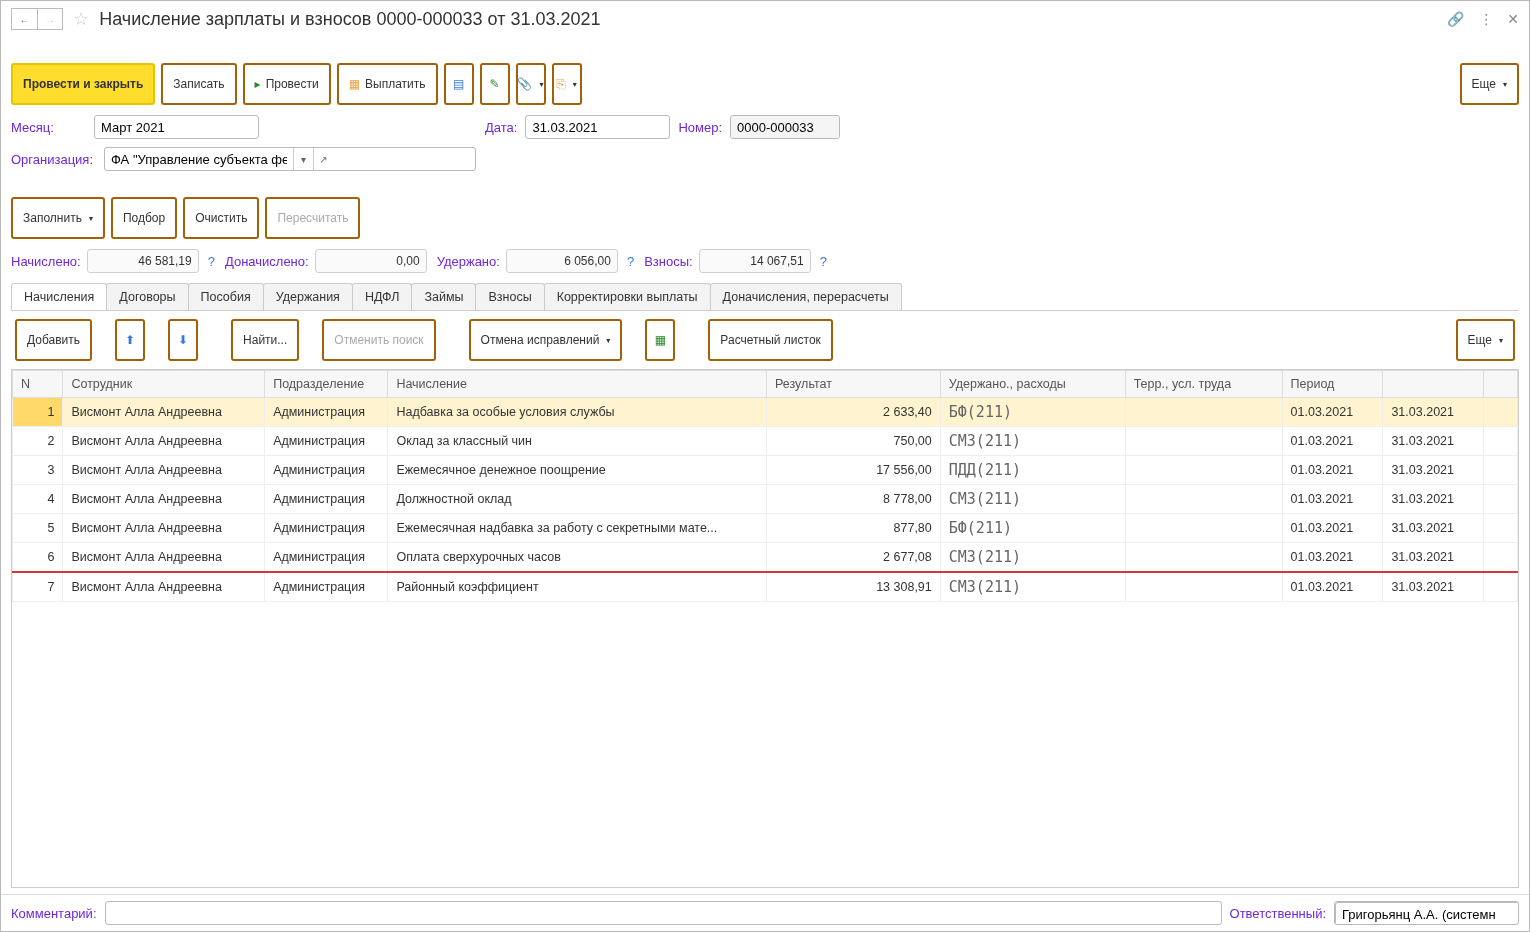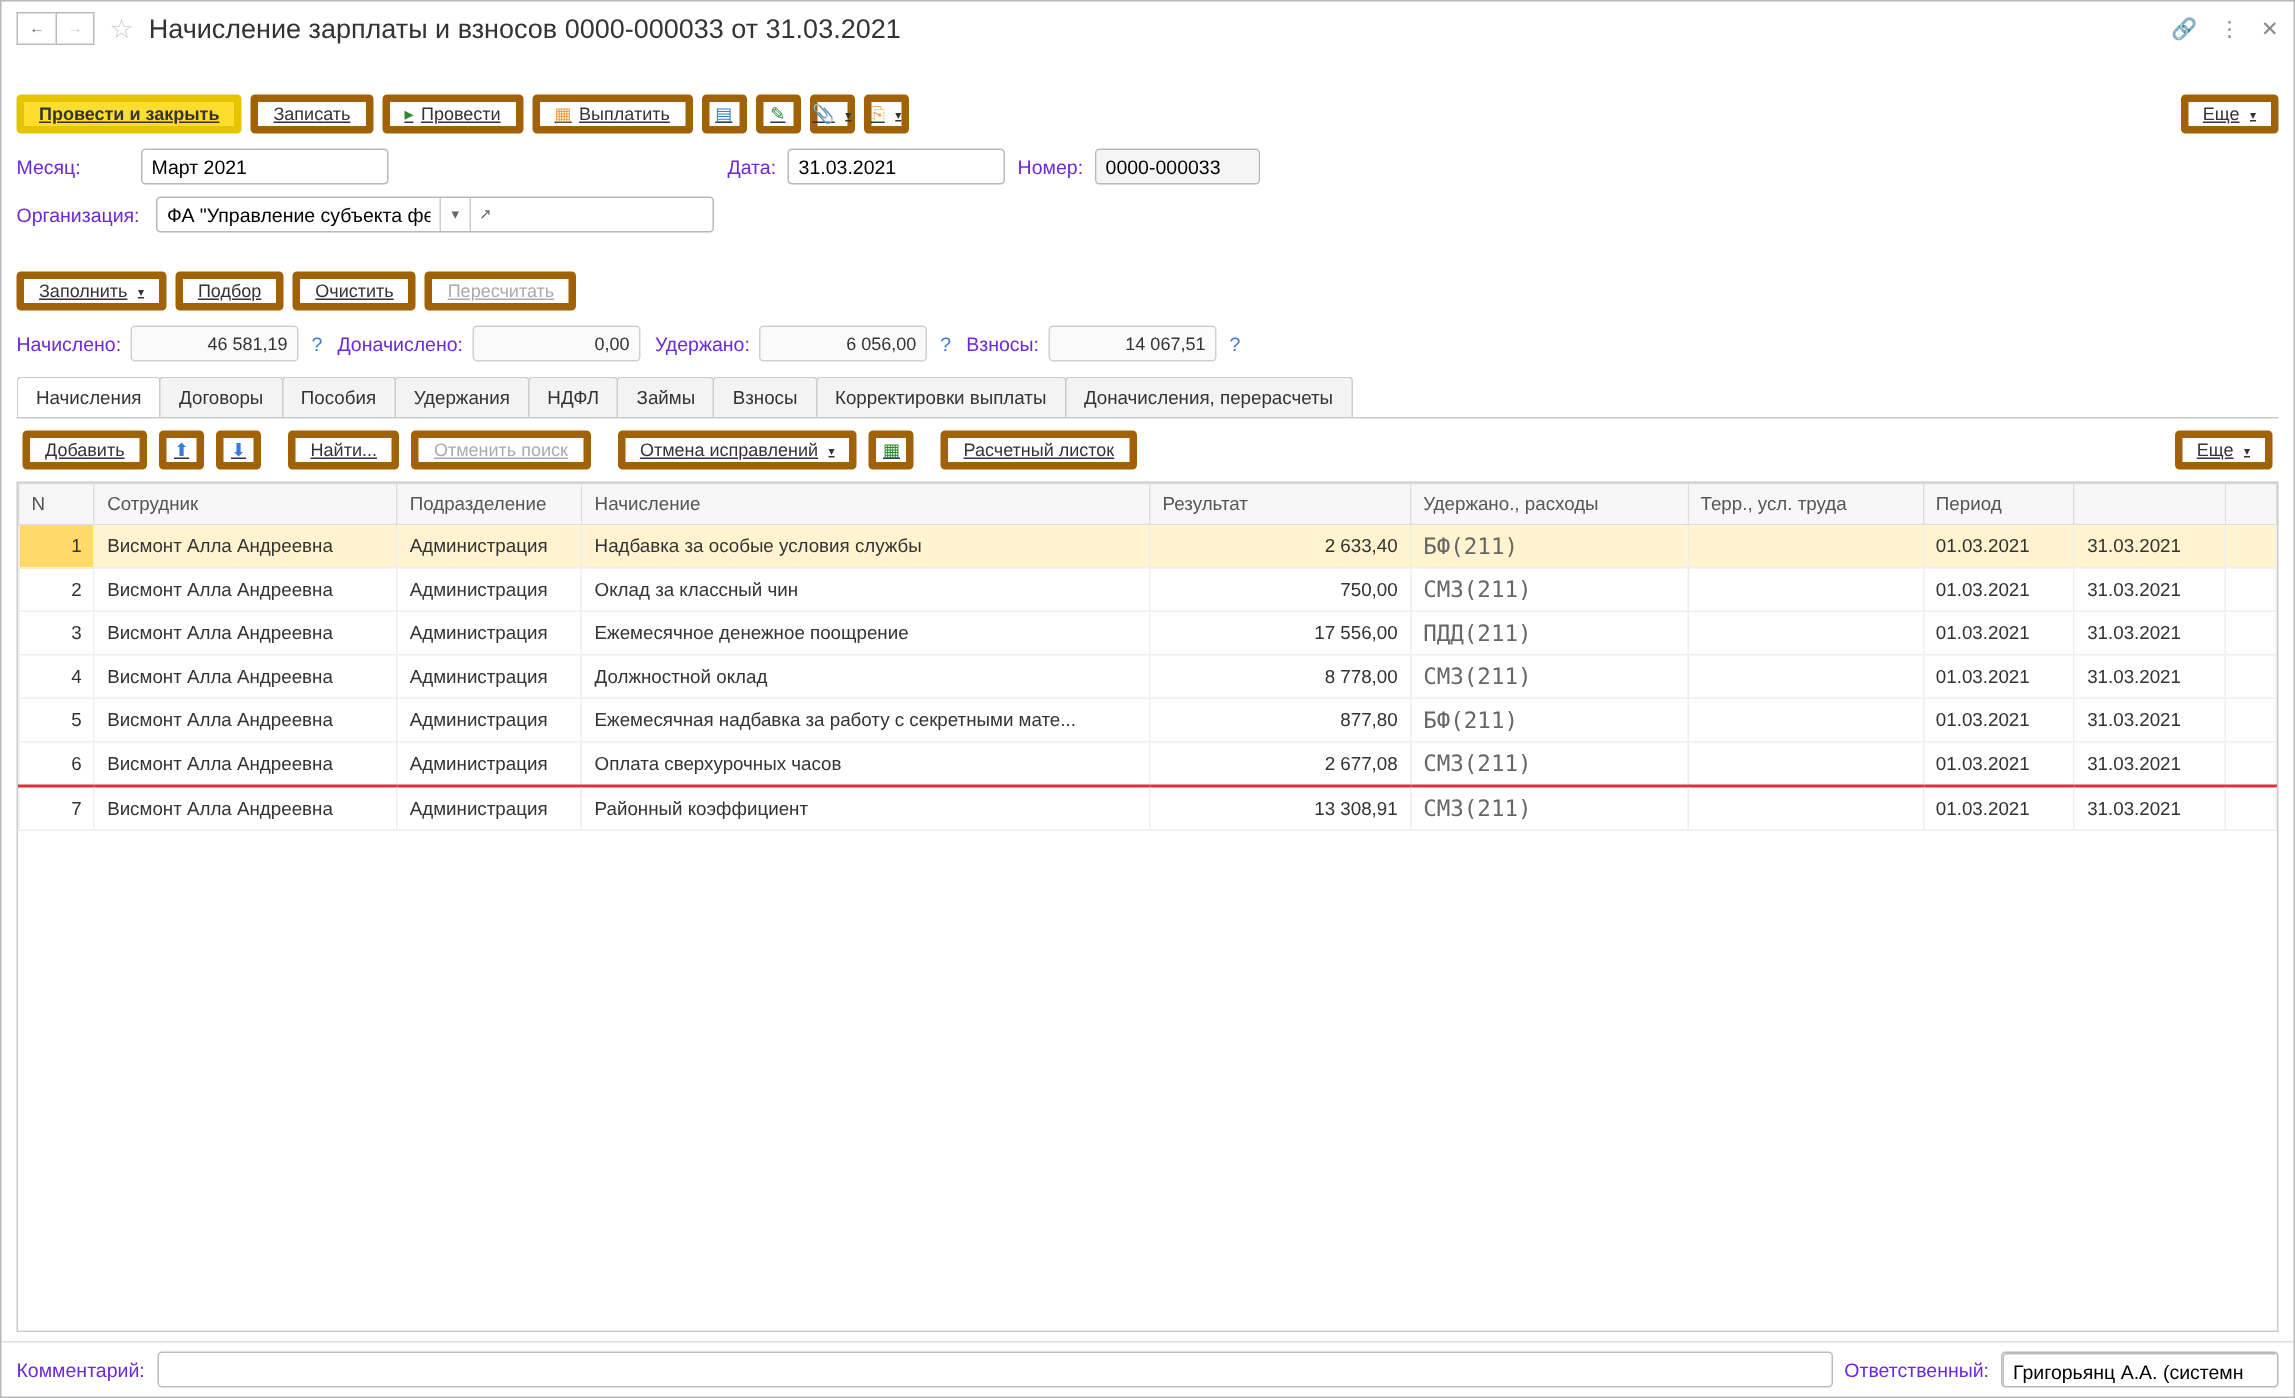--- a/index.html
+++ b/index.html
@@ -8,39 +8,39 @@
 .titlebar{height:36px;display:flex;align-items:center;padding:0 10px;gap:6px;}
 .nav-btn{width:26px;height:22px;border:1px solid #bbb;background:#fff;display:flex;align-items:center;justify-content:center;cursor:pointer;font-size:10px;color:#666;}
 .nav-group{display:flex;}
 .nav-group .nav-btn:first-child{border-right:none;}
 .star{font-size:18px;color:#ccc;margin:0 4px;}
 .title{font-size:18px;color:#333;}
 .titlebar-right{margin-left:auto;display:flex;gap:14px;align-items:center;color:#888;}
 .titlebar-right span{cursor:pointer;font-size:14px;}
 .content{padding:26px 10px 6px 10px;flex:1;display:flex;flex-direction:column;overflow:hidden;}
 .toolbar{display:flex;gap:6px;align-items:center;margin-bottom:10px;}
-.btn{height:26px;border:5px solid #a16207;background:#fff;padding:0 10px;display:inline-flex;align-items:center;gap:5px;cursor:pointer;border-radius:3px;font-size:12px;color:#333;text-decoration:underline;}
+.btn{height:42px;border:2px solid #a16207;background:#fff;padding:0 10px;display:inline-flex;align-items:center;gap:5px;cursor:pointer;border-radius:3px;font-size:12px;color:#333;}
 .btn.yellow{background:#ffdd2d;border-color:#e5c400;font-weight:bold;}
 .btn.icon-only{padding:0 7px;width:30px;justify-content:center;}
 .btn .caret{font-size:8px;margin-left:2px;}
 .btn.disabled{color:#aaa;cursor:default;}
 .spacer{flex:1;}
 .form-row{display:flex;align-items:center;gap:8px;margin-bottom:8px;}
 .label{font-size:13px;color:#6d28d9;}
 .input-wrap{display:inline-flex;border:1px solid #b8b8b8;height:24px;background:#fff;border-radius:3px;overflow:hidden;}
 .input-wrap input{border:none;outline:none;padding:0 6px;font-size:13px;height:22px;background:transparent;}
 .input-btn{width:20px;border-left:1px solid #ccc;display:flex;align-items:center;justify-content:center;font-size:10px;color:#666;cursor:pointer;}
 .readonly-box{border:1px solid #d0d0d0;background:#fafafa;height:24px;padding:0 6px;display:inline-flex;align-items:center;justify-content:flex-end;border-radius:3px;}
 .q{color:#3a7bd5;font-size:13px;cursor:pointer;margin-left:3px;}
 .row2{display:flex;align-items:flex-start;gap:6px;margin-bottom:10px;margin-top:18px;}
 .row3{display:flex;align-items:center;gap:6px;margin-bottom:10px;}
 .tabs{display:flex;border-bottom:1px solid #ccc;}
 .tab{padding:6px 12px;border:1px solid #ccc;border-bottom:none;background:#f3f3f3;cursor:pointer;margin-right:-1px;border-radius:3px 3px 0 0;font-size:12.5px;color:#333;}
 .tab.active{background:#fff;position:relative;z-index:1;}
-.tab-toolbar{display:flex;gap:8px;align-items:center;padding:8px 4px;}
+.tab-toolbar{display:flex;gap:23px;align-items:center;padding:8px 4px;}
 .grid-wrap{flex:1;border:1px solid #ccc;overflow:auto;background:#fff;}
 table{border-collapse:collapse;width:100%;font-size:12.5px;}
 th{background:#f7f7f7;border:1px solid #ddd;text-align:left;padding:6px 8px;font-weight:normal;color:#555;position:sticky;top:0;}
 td{border:1px solid #eee;padding:5px 8px;white-space:nowrap;}
 tr.selected td{background:#fff4cf;}
 tr.selected td:first-child{background:#ffd96a;}
 td.num{text-align:right;}
 td.finance{font-family:monospace;font-size:15px;color:#666;}
 tr.underline-red td{border-bottom:2px solid #d9333f;}
 .footer{display:flex;align-items:center;gap:8px;padding:6px 10px;border-top:1px solid #ddd;}

